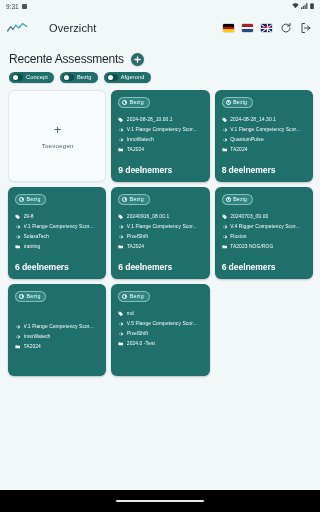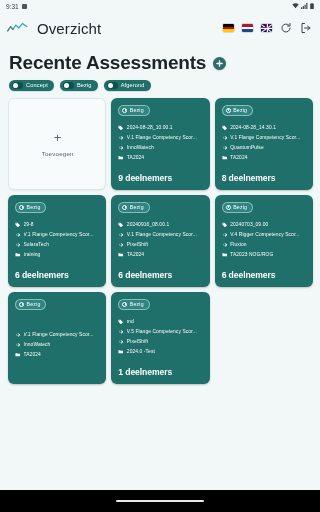--- a/index.html
+++ b/index.html
@@ -27,22 +27,22 @@
 
   
   .appbar {
     height:32px;
     display:flex; align-items:center;
     padding:0 8px 0 7px;
     background:#f2f7f8;
   }
   .logo { width:22px; height:14px; flex:0 0 auto; }
   .apptitle {
-    font-size:15px;
-    margin-left:8px;
+    font-size:11px;
+    margin-left:20px;
     color:#20292b;
     letter-spacing:.1px;
   }
   .appbar-actions {
     margin-left:auto;
     display:flex; align-items:center; gap:8px;
   }
   .flag {
     width:11px; height:8px; border-radius:1px;
     display:block; overflow:hidden; position:relative;
@@ -62,21 +62,21 @@
   .flag-uk .cross-v2 { position:absolute; left:45%; top:0; width:1px; height:100%; background:#cf142b; }
   .flag-uk .cross-h2 { position:absolute; top:42%; left:0; height:1px; width:100%; background:#cf142b; }
   .act-ico { width:12px; height:12px; color:#3a4448; display:block; }
 
   
   .heading-row {
     display:flex; align-items:center;
     padding:8px 8px 0 9px;
   }
   .page-title {
-    font-size:19px; font-weight:bold;
+    font-size:12px; font-weight:normal;
     color:#1b2427; letter-spacing:-.2px;
   }
   .add-btn {
     width:13px; height:13px; border-radius:50%;
     background:#2b6d6a; color:#fff;
     margin-left:7px;
     display:flex; align-items:center; justify-content:center;
     font-size:11px; line-height:1; font-weight:bold;
     box-shadow:0 .5px 1.5px rgba(0,0,0,.25);
   }
@@ -508,21 +508,20 @@
             </svg>
           <span class="m-text">PixelShift</span>
         </div>
         <div class="meta-row">
           <svg class="m-ico" viewBox="0 0 24 24" fill="#ffffff">
               <path d="M2 5h7l2 2.5h11V19H2V5z"></path>
             </svg>
           <span class="m-text">2024.0 -Test</span>
         </div>
       </div>
-      <div class="count">1 deelnemers</div>
     </div>
 
   </div>
 
   <div class="spacer"></div>
 </div>
 
 <div class="navbar">
   <div class="nav-pill"></div>
 </div>

